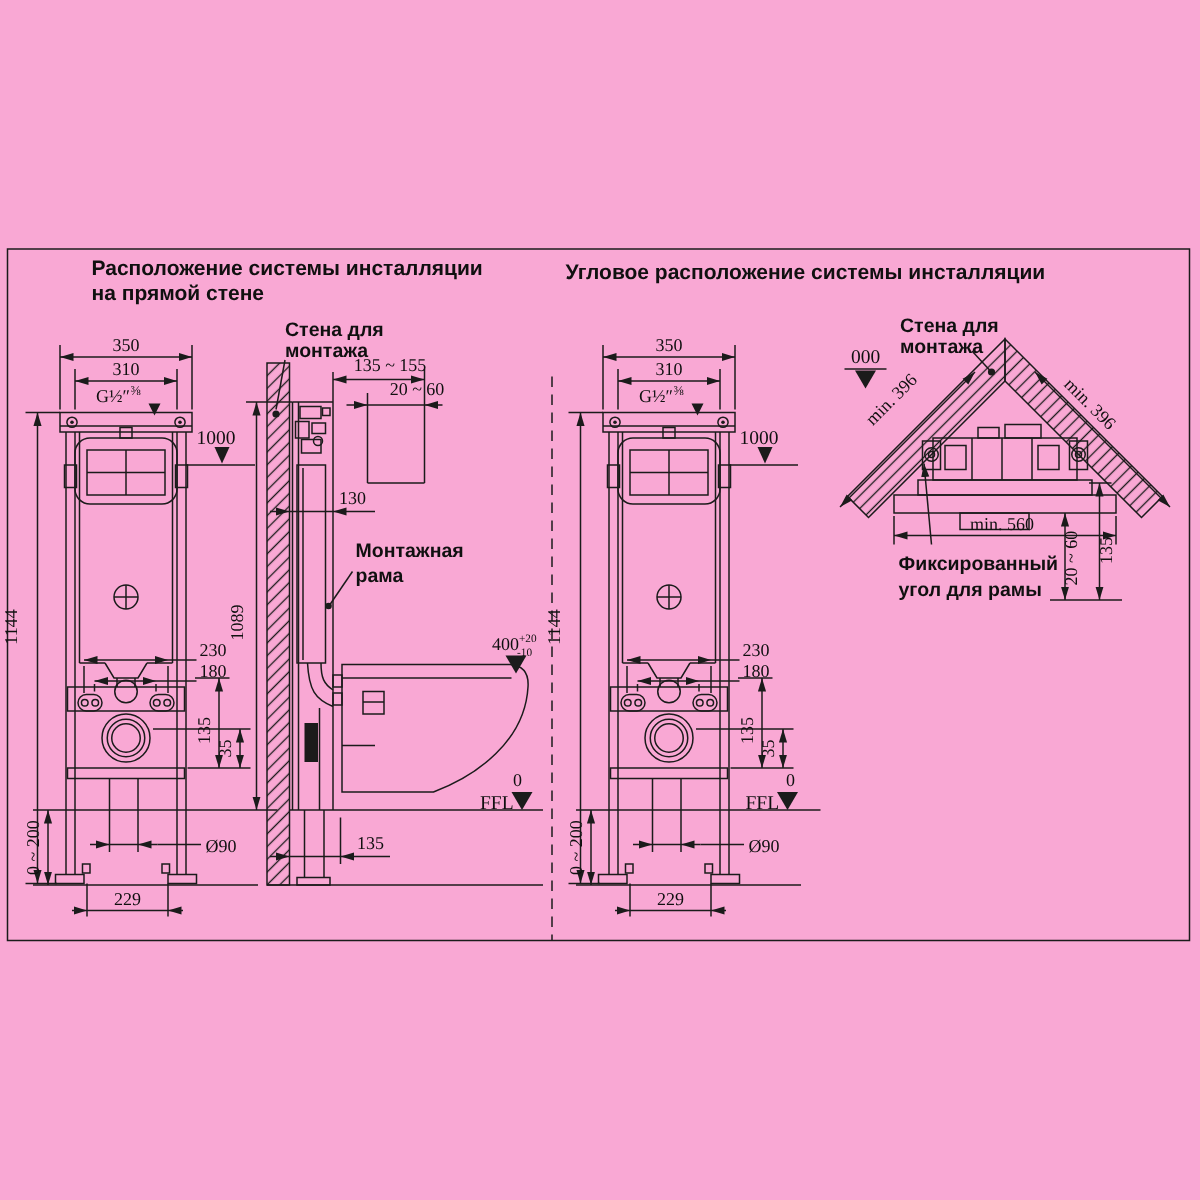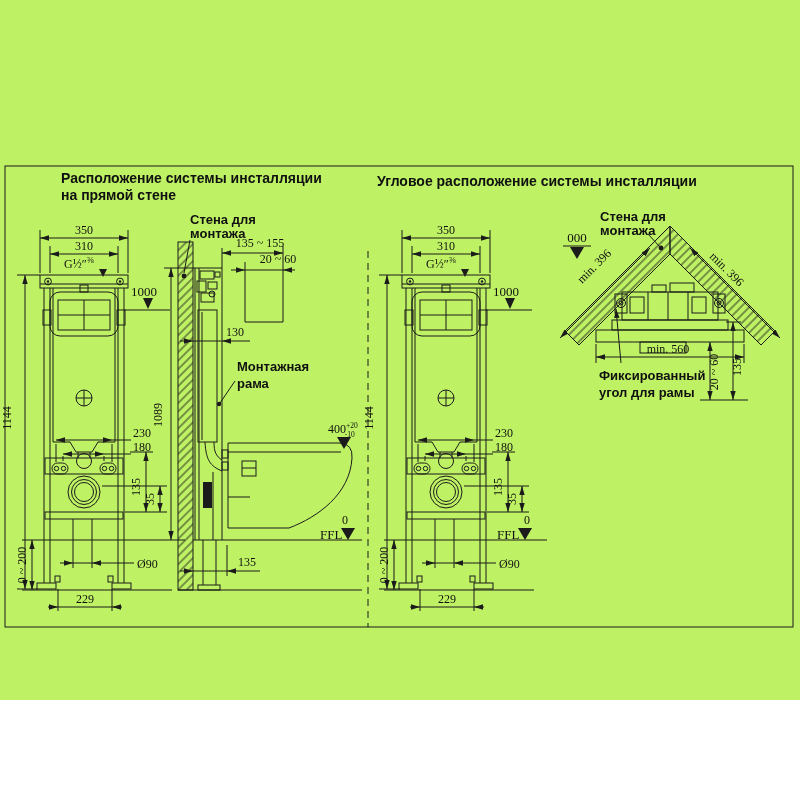--- a/index.html
+++ b/index.html
@@ -1,16 +1,16 @@
 <!DOCTYPE html>
 <html><head>
 <meta charset="utf-8">
 <style>
   html,body{margin:0;padding:0;background:#ffffff;}
-  .stage{position:relative;width:800px;height:700px;background:#bef264;overflow:hidden;}
+  .stage{position:relative;width:800px;height:800px;background:#f9a8d4;overflow:hidden;}
   svg{position:absolute;left:0;top:0;}
   .ln{stroke:#1b1b1b;stroke-width:1;fill:none;}
   .f{fill:#1b1b1b;stroke:none;}
   text{fill:#101010;stroke:none;}
   .dim{font-family:"Liberation Serif", serif;font-size:12px;}
   .dim13{font-family:"Liberation Serif", serif;font-size:13px;}
   .dim9{font-family:"Liberation Serif", serif;font-size:9px;}
   .lbl{font-family:"Liberation Sans", sans-serif;font-weight:bold;font-size:13px;}
   .title{font-family:"Liberation Sans", sans-serif;font-weight:bold;font-size:14px;}
 </style>

